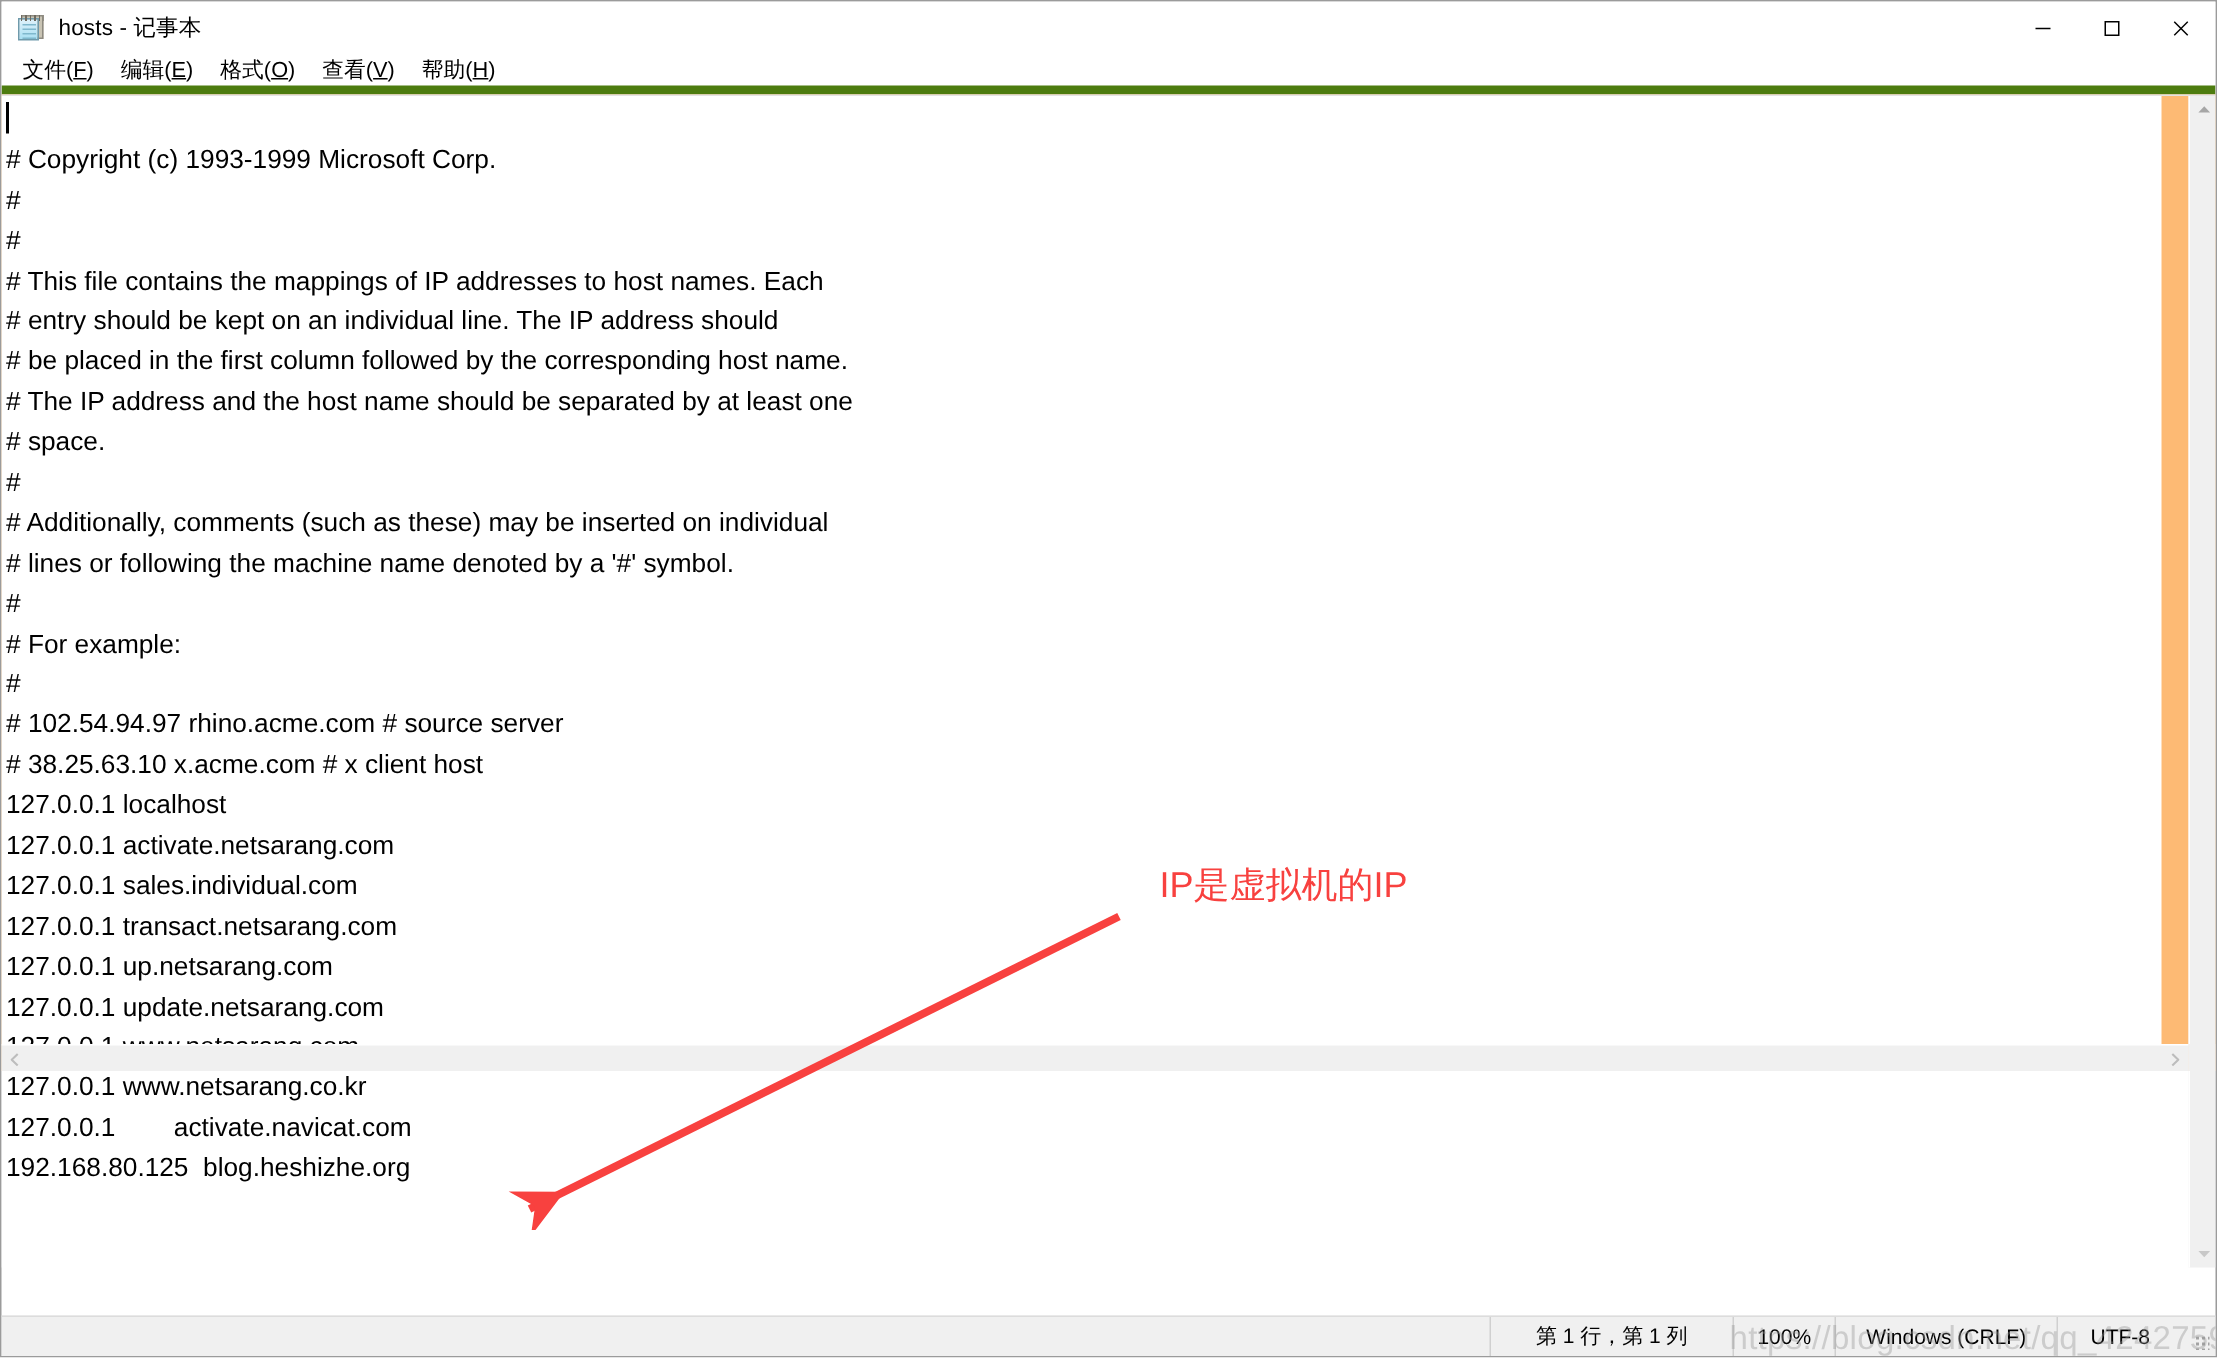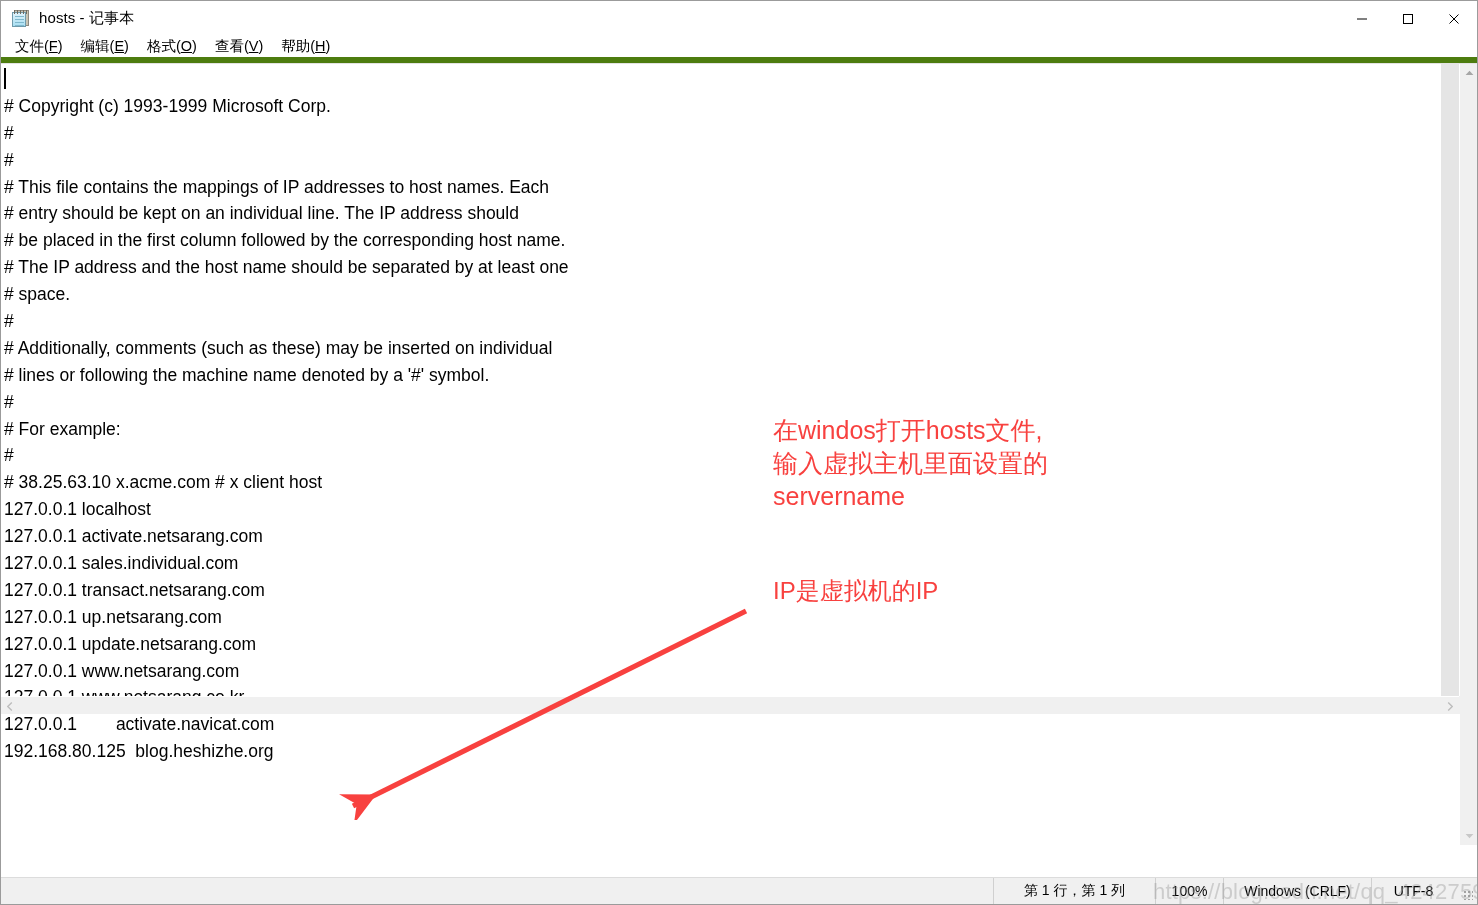--- a/index.html
+++ b/index.html
@@ -105,21 +105,21 @@
     cursor: default;
   }
   .menu-item u { text-decoration: underline; }
 
   
   .editor-wrap {
     position: absolute;
     top: 62px; left: 0;
     width: 1476px;
     height: 651px;
-    background: #e5e5e5;
+    background: #fdba74;
     border-top: 1px solid #e3e3e3;
   }
   .editor {
     position: absolute;
     top: 0; left: 0;
     width: 1440px;
     height: 781px;
     padding: 2px 0 0 3px;
     overflow: hidden;
     background: #ffffff;
@@ -320,20 +320,21 @@
         <div class="ed-line"># entry should be kept on an individual line. The IP address should</div>
         <div class="ed-line"># be placed in the first column followed by the corresponding host name.</div>
         <div class="ed-line"># The IP address and the host name should be separated by at least one</div>
         <div class="ed-line"># space.</div>
         <div class="ed-line">#</div>
         <div class="ed-line"># Additionally, comments (such as these) may be inserted on individual</div>
         <div class="ed-line"># lines or following the machine name denoted by a '#' symbol.</div>
         <div class="ed-line">#</div>
         <div class="ed-line"># For example:</div>
         <div class="ed-line">#</div>
+        <div class="ed-line"># 102.54.94.97 rhino.acme.com # source server</div>
         <div class="ed-line"># 38.25.63.10 x.acme.com # x client host</div>
         <div class="ed-line">127.0.0.1 localhost</div>
         <div class="ed-line">127.0.0.1 activate.netsarang.com</div>
         <div class="ed-line">127.0.0.1 sales.individual.com</div>
         <div class="ed-line">127.0.0.1 transact.netsarang.com</div>
         <div class="ed-line">127.0.0.1 up.netsarang.com</div>
         <div class="ed-line">127.0.0.1 update.netsarang.com</div>
         <div class="ed-line">127.0.0.1 www.netsarang.com</div>
         <div class="ed-line">127.0.0.1 www.netsarang.co.kr</div>
         <div class="ed-line">127.0.0.1        activate.navicat.com</div>
@@ -370,23 +371,20 @@
   </div>
 
   <div class="statusbar">
     <div class="status-cell sc-pos">第 1 行，第 1 列</div>
     <div class="status-cell sc-zoom">100%</div>
     <div class="status-cell sc-eol">Windows (CRLF)</div>
     <div class="status-cell sc-enc">UTF-8</div>
     <div class="grip"></div>
   </div>
 
-  <div class="anno" id="anno-main">在windos打开hosts文件,
-输入虚拟主机里面设置的
-servername</div>
   <div class="anno" id="anno-ip">IP是虚拟机的IP</div>
 
   <svg class="arrow-svg" viewBox="0 0 421 223" style="left: 338px; top: 596px; width: 421px; height: 223px;">
     <defs>
       <marker id="ahead" markerWidth="7" markerHeight="7" refX="5.2" refY="3.5" orient="auto" markerUnits="strokeWidth">
         <path d="M6.6,0.3 L0.2,3.5 L6.6,6.7 L4.4,3.5 Z" fill="#f8413f"></path>
       </marker>
     </defs>
     <line id="arrow-line" x1="407" y1="14" x2="14" y2="209" stroke="#f8413f" stroke-width="5.2" marker-end="url(#ahead)"></line>
   </svg>

